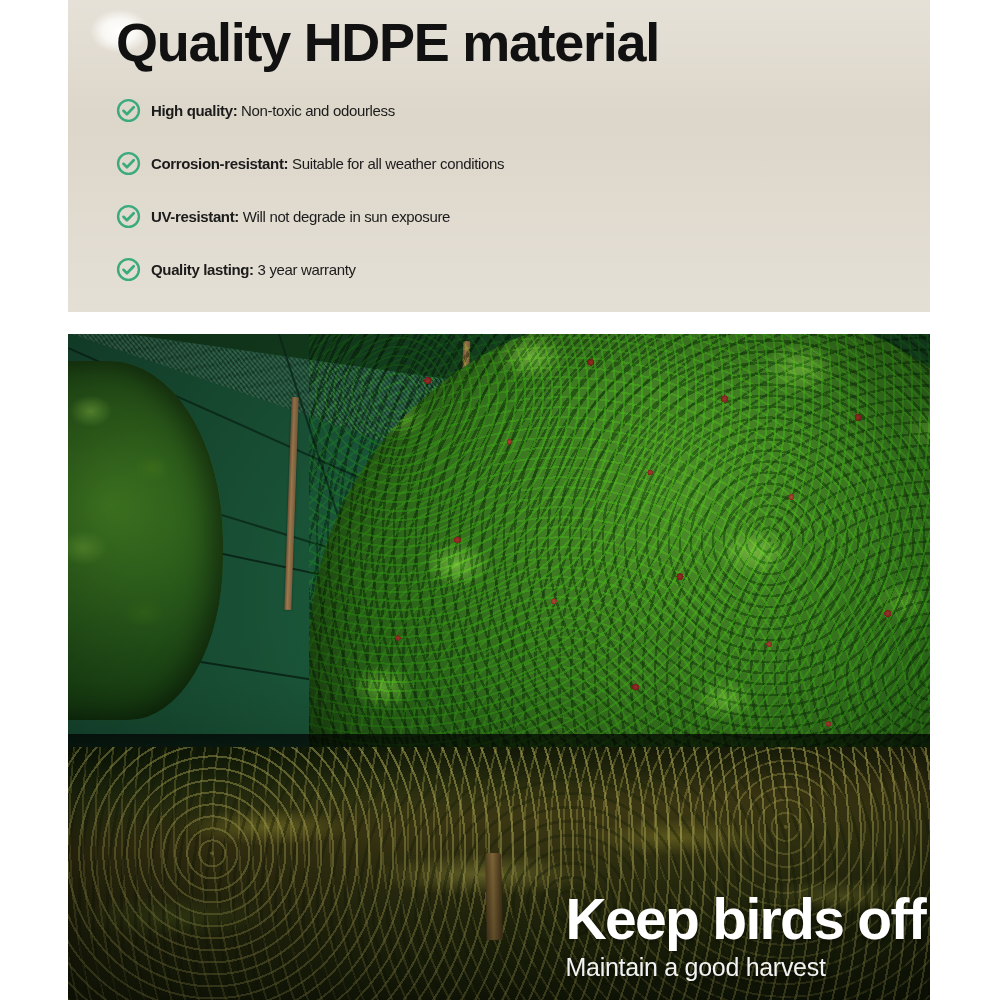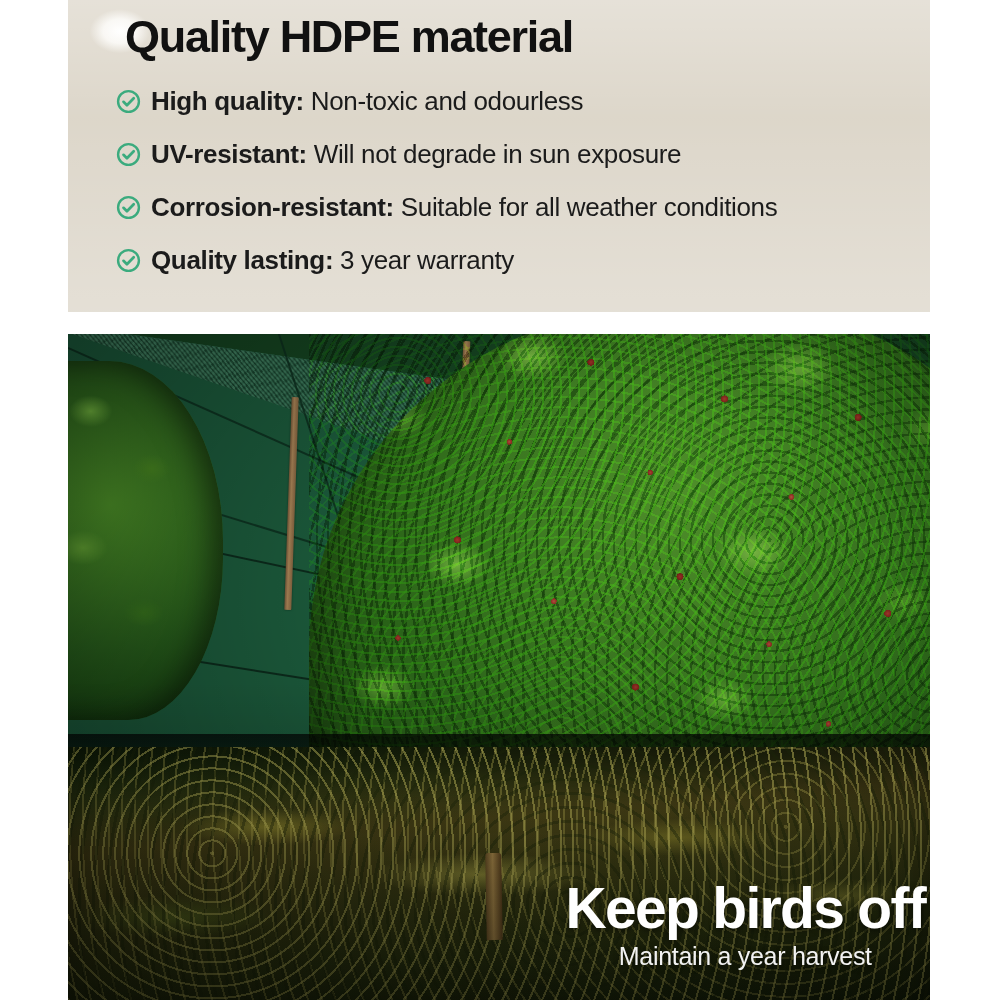--- a/index.html
+++ b/index.html
@@ -73,37 +73,36 @@
       linear-gradient(160deg,#f2efe8 0%, #e8e3d8 45%, #efece5 100%);
   }
   .pellets::after{
     content:""; position:absolute; inset:0;
     background:linear-gradient(180deg, rgba(255,255,255,.34) 0%, rgba(255,255,255,.10) 38%, rgba(255,255,255,.30) 100%);
   }
 
   .top-content{ position:absolute; inset:0; padding:14px 0 0 48px; }
 
   .headline{
-    font-size:45px; font-weight:bold; color:#111111;
+    font-size:54px; font-weight:bold; color:#111111;
     letter-spacing:-1.3px; line-height:1.04;
     font-family:"Liberation Sans", sans-serif;
-    margin-left:9px;
   }
 
   .bullets{ margin-top:14px; }
   .bullet{
     display:flex; align-items:center;
     height:53px;
   }
   .check-icon{
     width:25px; height:25px; flex:0 0 25px; margin-right:10px;
     display:block;
   }
   .bullet-text{
-    font-size:26px; color:#1b1b1b; white-space:nowrap;
+    font-size:15px; color:#1b1b1b; white-space:nowrap;
     letter-spacing:-.35px;
   }
   .bullet-text b{ font-weight:bold; }
 
   
   .panel-photo{
     position:absolute; left:68px; top:334px; width:862px; height:666px;
     overflow:hidden; background:#14401f;
   }
 
@@ -259,22 +258,22 @@
   
   .photo-vignette{
     position:absolute; inset:0; pointer-events:none;
     background:
       radial-gradient(ellipse at 62% 40%, rgba(0,0,0,0) 38%, rgba(0,0,0,.42) 100%),
       linear-gradient(180deg, rgba(0,0,0,0) 52%, rgba(0,0,0,.40) 100%);
   }
 
   
   .overlay-caption{
-    position:absolute; right:5px; bottom:30px;
-    text-align:center; z-index:6;
+    position:absolute; right:5px; bottom:19px;
+    text-align:left; z-index:6;
     text-shadow:0 2px 6px rgba(0,0,0,.55);
   }
   .caption-main{
     font-size:57px; font-weight:bold; color:#ffffff;
     letter-spacing:-1.7px; line-height:1.0;
   }
   .caption-sub{
     font-size:25px; color:#f2f2f2; letter-spacing:-.3px;
     margin-top:6px; line-height:1.1;
   }
@@ -298,29 +297,29 @@
             <path d="M7.2 12.3 L10.5 15.6 L17 8.9" fill="none" stroke="#3bab7e" stroke-width="2.6" stroke-linecap="round" stroke-linejoin="round"></path>
           </svg>
           <div class="bullet-text"><b>High quality:</b> <span>Non-toxic and odourless</span></div>
         </div>
 
         <div class="bullet">
           <svg class="check-icon" viewBox="0 0 24 24">
             <circle cx="12" cy="12" r="10" fill="none" stroke="#3bab7e" stroke-width="2.3"></circle>
             <path d="M7.2 12.3 L10.5 15.6 L17 8.9" fill="none" stroke="#3bab7e" stroke-width="2.6" stroke-linecap="round" stroke-linejoin="round"></path>
           </svg>
-          <div class="bullet-text"><b>UV-resistant:</b> <span>Will not degrade in sun exposure</span></div>
+          <div class="bullet-text"><b>Corrosion-resistant:</b> <span>Suitable for all weather conditions</span></div>
         </div>
 
         <div class="bullet">
           <svg class="check-icon" viewBox="0 0 24 24">
             <circle cx="12" cy="12" r="10" fill="none" stroke="#3bab7e" stroke-width="2.3"></circle>
             <path d="M7.2 12.3 L10.5 15.6 L17 8.9" fill="none" stroke="#3bab7e" stroke-width="2.6" stroke-linecap="round" stroke-linejoin="round"></path>
           </svg>
-          <div class="bullet-text"><b>Corrosion-resistant:</b> <span>Suitable for all weather conditions</span></div>
+          <div class="bullet-text"><b>UV-resistant:</b> <span>Will not degrade in sun exposure</span></div>
         </div>
 
         <div class="bullet">
           <svg class="check-icon" viewBox="0 0 24 24">
             <circle cx="12" cy="12" r="10" fill="none" stroke="#3bab7e" stroke-width="2.3"></circle>
             <path d="M7.2 12.3 L10.5 15.6 L17 8.9" fill="none" stroke="#3bab7e" stroke-width="2.6" stroke-linecap="round" stroke-linejoin="round"></path>
           </svg>
           <div class="bullet-text"><b>Quality lasting:</b> <span>3 year warranty</span></div>
         </div>
 
@@ -359,18 +358,18 @@
 
     <div class="ground">
       <div class="ground-tex"></div>
     </div>
     <div class="stump"></div>
 
     <div class="photo-vignette"></div>
 
     <div class="overlay-caption">
       <div class="caption-main">Keep birds off</div>
-      <div class="caption-sub">Maintain a year harvest</div>
+      <div class="caption-sub">Maintain a good harvest</div>
     </div>
 
   </div>
 
 </div>
 
 </body></html>

